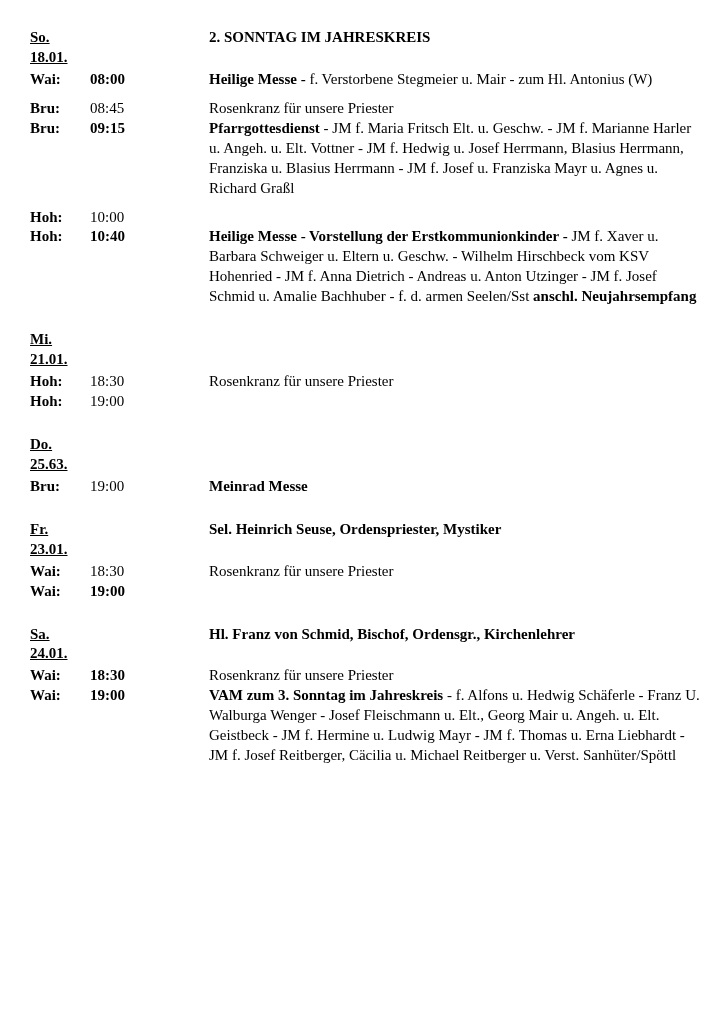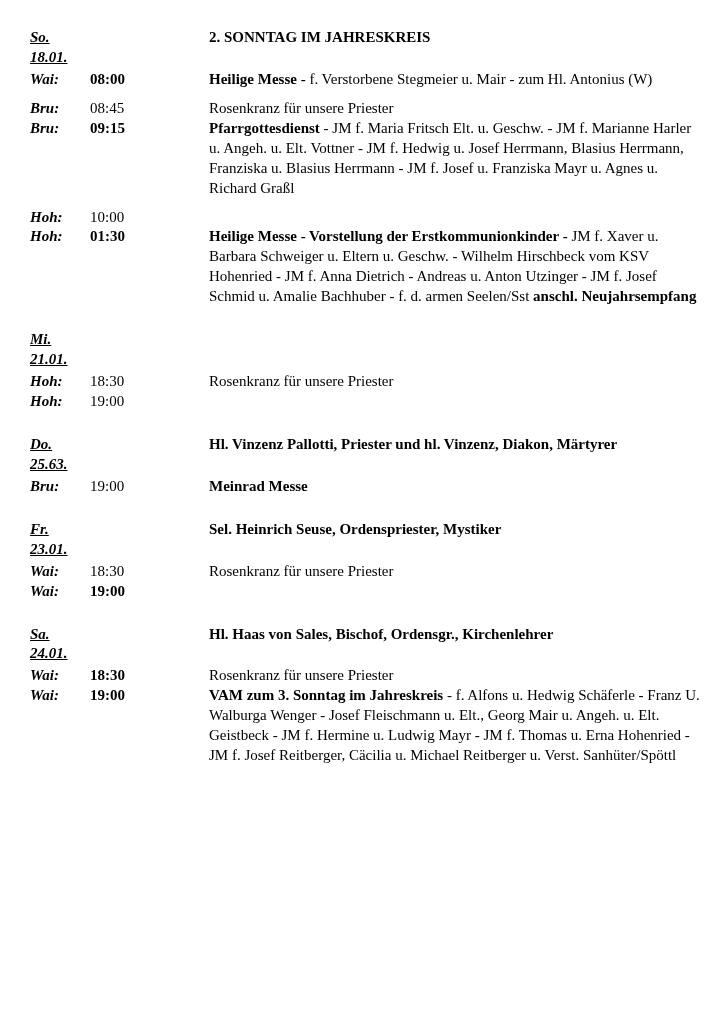--- a/index.html
+++ b/index.html
@@ -27,21 +27,20 @@
   }
   .row {
     display: flex;
     align-items: flex-start;
     width: 100%;
   }
   .col-place {
     flex: 0 0 58px;
     width: 58px;
     padding-right: 2px;
-    font-style: italic;
   }
   .col-time {
     flex: 0 0 62px;
     width: 62px;
     text-align: left;
     padding-right: 10px;
   }
   .col-text {
     flex: 1 1 auto;
     padding-left: 2px;
@@ -90,21 +89,21 @@
           <div class="col-time bold">09:15</div>
           <div class="col-text"><span class="inline-bold">Pfarrgottesdienst</span><span> - JM f. Maria Fritsch Elt. u. Geschw. - JM f. Marianne Harler u. Angeh. u. Elt. Vottner - JM f. Hedwig u. Josef Herrmann, Blasius Herrmann, Franziska u. Blasius Herrmann - JM f. Josef u. Franziska Mayr u. Agnes u. Richard Graßl</span></div>
         </div>
         <div class="spacer-sm"></div>
         <div class="row">
           <div class="col-place bold">Hoh:</div>
           <div class="col-time">10:00</div>
         </div>
         <div class="row">
           <div class="col-place bold">Hoh:</div>
-          <div class="col-time bold">01:30</div>
+          <div class="col-time bold">10:40</div>
           <div class="col-text"><span class="inline-bold">Heilige Messe - Vorstellung der Erstkommunionkinder -</span><span> JM f. Xaver u. Barbara Schweiger u. Eltern u. Geschw. - Wilhelm Hirschbeck vom KSV Hohenried - JM f. Anna Dietrich - Andreas u. Anton Utzinger - JM f. Josef Schmid u. Amalie Bachhuber - f. d. armen Seelen/Sst </span><span class="inline-bold">anschl. Neujahrsempfang</span></div>
         </div>
       </div>
       <div class="spacer-lg"></div>
       <div class="block">
         <div class="row date-row">
           <div class="col-place bold underline">Mi. 21.01.</div>
           <div class="col-time"></div>
         </div>
         <div class="row">
@@ -115,21 +114,20 @@
         <div class="row">
           <div class="col-place bold">Hoh:</div>
           <div class="col-time">19:00</div>
         </div>
       </div>
       <div class="spacer-lg"></div>
       <div class="block">
         <div class="row date-row">
           <div class="col-place bold underline">Do. 25.63.</div>
           <div class="col-time"></div>
-          <div class="col-text headline">Hl. Vinzenz Pallotti, Priester und hl. Vinzenz, Diakon, Märtyrer</div>
         </div>
         <div class="row">
           <div class="col-place bold">Bru:</div>
           <div class="col-time">19:00</div>
           <div class="col-text"><span class="inline-bold">Meinrad Messe</span></div>
         </div>
       </div>
       <div class="spacer-lg"></div>
       <div class="block">
         <div class="row date-row">
@@ -145,27 +143,27 @@
         <div class="row">
           <div class="col-place bold">Wai:</div>
           <div class="col-time bold">19:00</div>
         </div>
       </div>
       <div class="spacer-lg"></div>
       <div class="block">
         <div class="row date-row">
           <div class="col-place bold underline">Sa. 24.01.</div>
           <div class="col-time"></div>
-          <div class="col-text headline">Hl. Haas von Sales, Bischof, Ordensgr., Kirchenlehrer</div>
+          <div class="col-text headline">Hl. Franz von Schmid, Bischof, Ordensgr., Kirchenlehrer</div>
         </div>
         <div class="row">
           <div class="col-place bold">Wai:</div>
           <div class="col-time bold">18:30</div>
           <div class="col-text"><span>Rosenkranz für unsere Priester</span></div>
         </div>
         <div class="row">
           <div class="col-place bold">Wai:</div>
           <div class="col-time bold">19:00</div>
-          <div class="col-text"><span class="inline-bold">VAM zum 3. Sonntag im Jahreskreis</span><span> - f. Alfons u. Hedwig Schäferle - Franz U. Walburga Wenger - Josef Fleischmann u. Elt., Georg Mair u. Angeh. u. Elt. Geistbeck - JM f. Hermine u. Ludwig Mayr - JM f. Thomas u. Erna Hohenried - JM f. Josef Reitberger, Cäcilia u. Michael Reitberger u. Verst. Sanhüter/Spöttl</span></div>
+          <div class="col-text"><span class="inline-bold">VAM zum 3. Sonntag im Jahreskreis</span><span> - f. Alfons u. Hedwig Schäferle - Franz U. Walburga Wenger - Josef Fleischmann u. Elt., Georg Mair u. Angeh. u. Elt. Geistbeck - JM f. Hermine u. Ludwig Mayr - JM f. Thomas u. Erna Liebhardt - JM f. Josef Reitberger, Cäcilia u. Michael Reitberger u. Verst. Sanhüter/Spöttl</span></div>
         </div>
       </div>
     </div>
 </div>
 
 </body></html>

